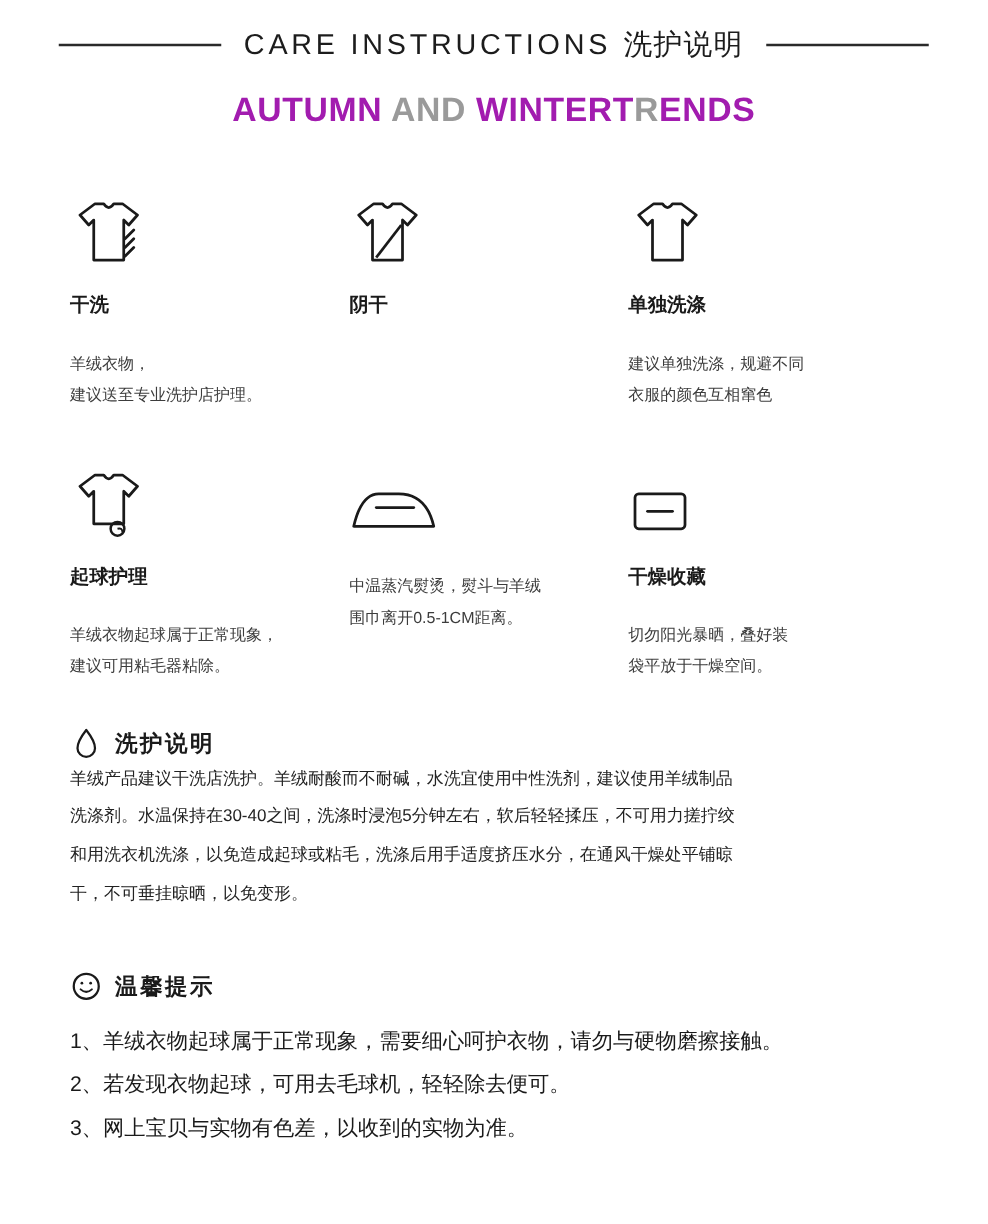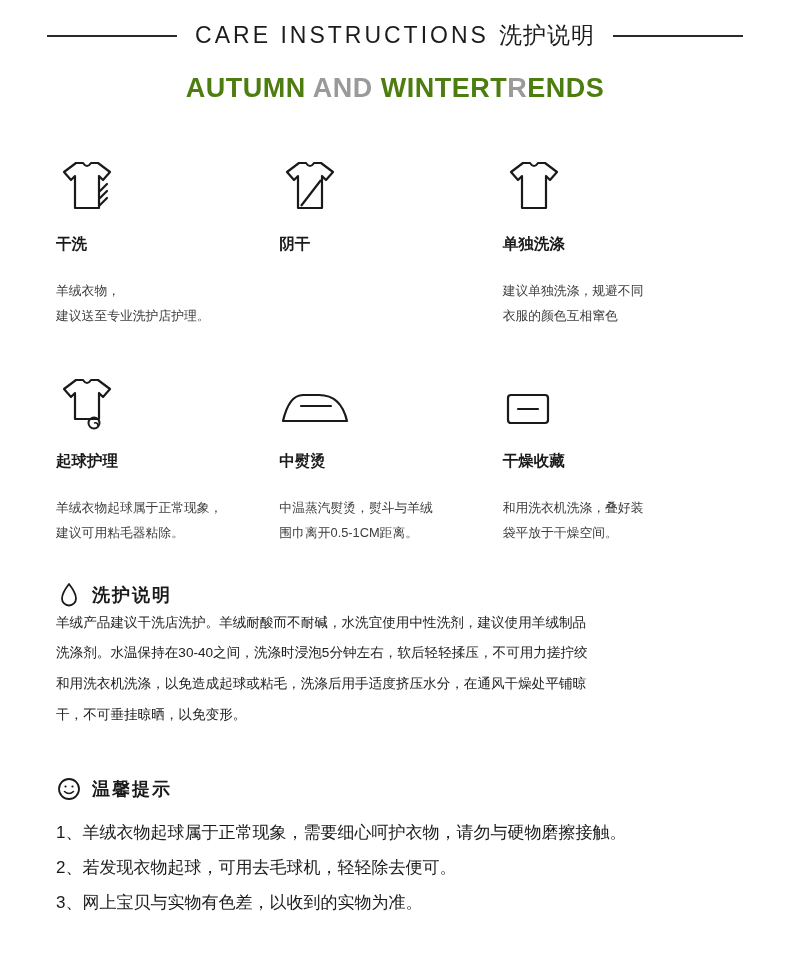--- a/index.html
+++ b/index.html
@@ -51,21 +51,21 @@
     margin-left: 10px;
     white-space: nowrap;
   }
   .subtitle {
     margin-top: 22px;
     font-size: 27px;
     font-weight: bold;
     letter-spacing: 0.5px;
     white-space: nowrap;
   }
-  .subtitle .dk { color: #4d7c0f; }
+  .subtitle .dk { color: #a21caf; }
   .subtitle .lt { color: #9a9a9a; }
 
   
   .grid {
     margin: 50px 0 0 0;
     padding: 0 64px 0 56px;
     display: grid;
     grid-template-columns: repeat(3, 1fr);
     grid-row-gap: 42px;
     grid-column-gap: 0px;
@@ -196,37 +196,36 @@
     </div>
   </div>
 
   <div class="cell">
     <div class="cell-icon">
       <svg width="72" height="58" viewBox="0 0 72 58">
         <path d="M4 46 L68 46 Q62 20 40 20 L24 20 Q10 20 4 46 Z" fill="none" stroke="#1a1a1a" stroke-width="2.2" stroke-linejoin="round"></path>
         <path d="M22 31 L52 31" fill="none" stroke="#1a1a1a" stroke-width="2.2" stroke-linecap="round"></path>
       </svg>
     </div>
-    <div class="cell-title">中熨烫</div>
     <div class="cell-desc">
       <div>中温蒸汽熨烫，熨斗与羊绒</div>
       <div>围巾离开0.5-1CM距离。</div>
     </div>
   </div>
 
   <div class="cell">
     <div class="cell-icon">
       <svg width="58" height="58" viewBox="0 0 58 58">
         <rect x="5" y="20" width="40" height="28" rx="3" fill="none" stroke="#1a1a1a" stroke-width="2.2"></rect>
         <path d="M15 34 L35 34" fill="none" stroke="#1a1a1a" stroke-width="2.2" stroke-linecap="round"></path>
       </svg>
     </div>
     <div class="cell-title">干燥收藏</div>
     <div class="cell-desc">
-      <div>和用洗衣机洗涤，叠好装</div>
+      <div>切勿阳光暴晒，叠好装</div>
       <div>袋平放于干燥空间。</div>
     </div>
   </div>
 
 </div>
 
 <div class="section">
   <div class="sec-head">
     <span class="sec-ico">
       <svg width="20" height="26" viewBox="0 0 20 26">

